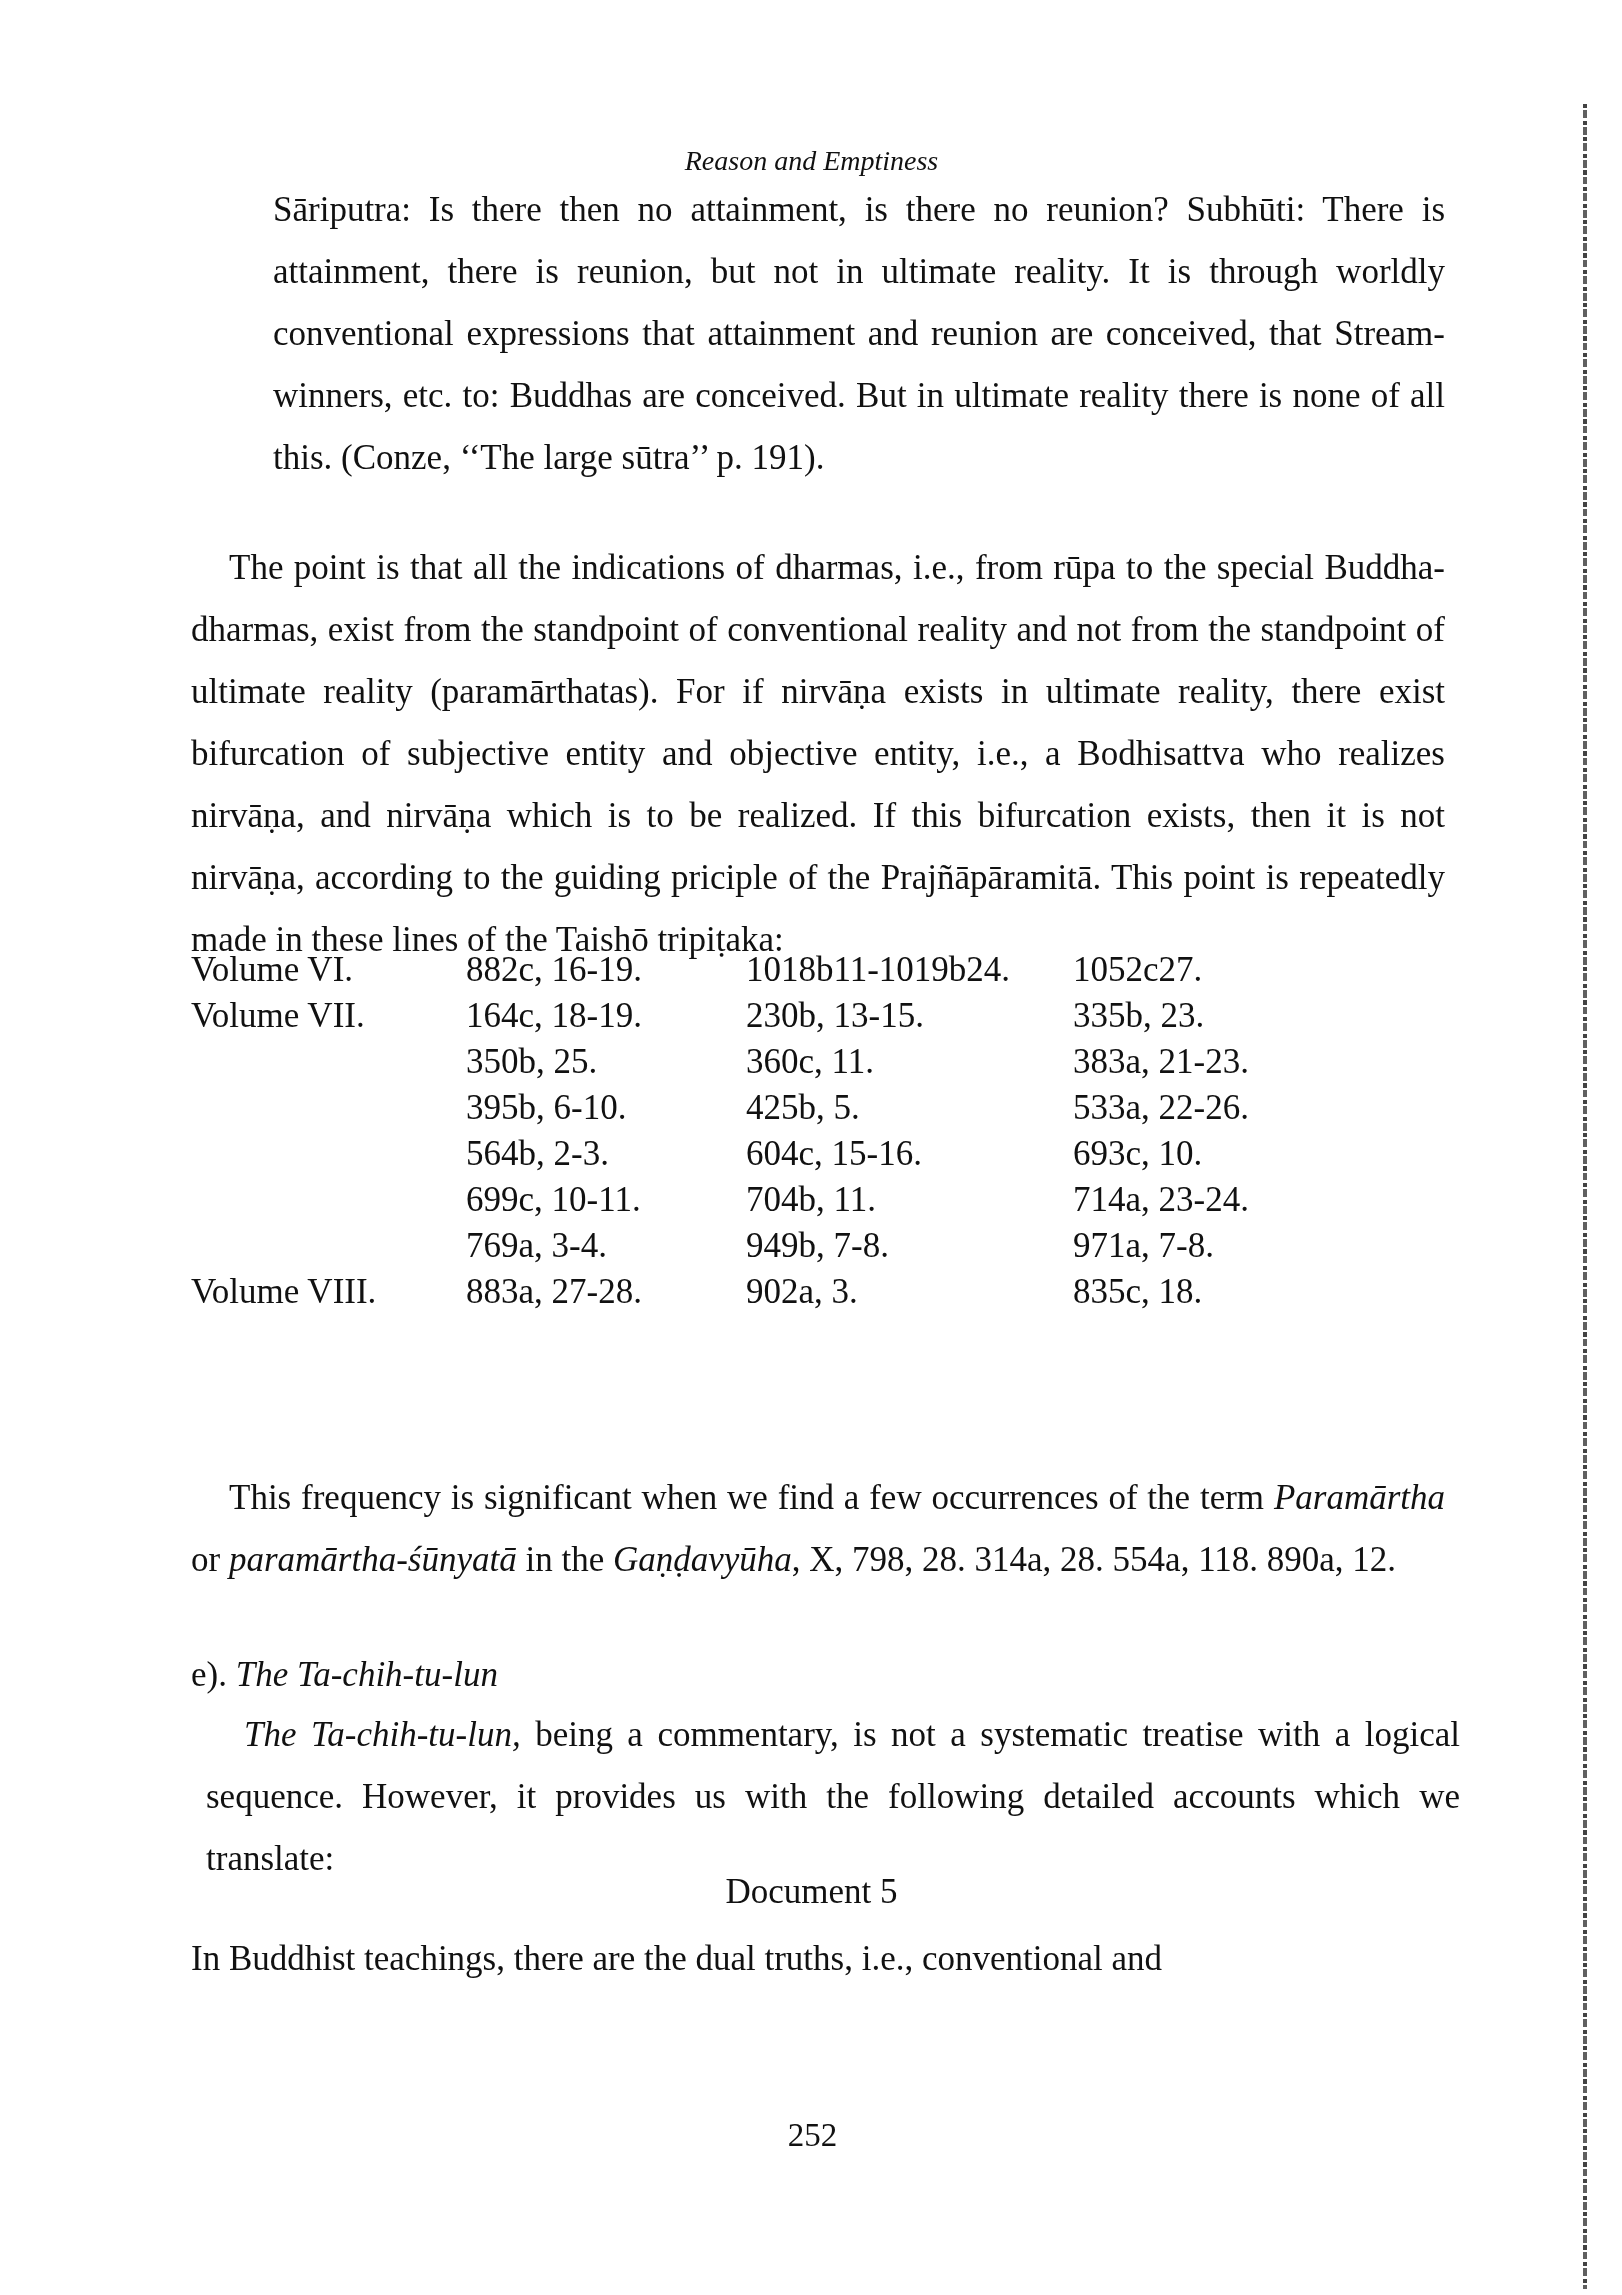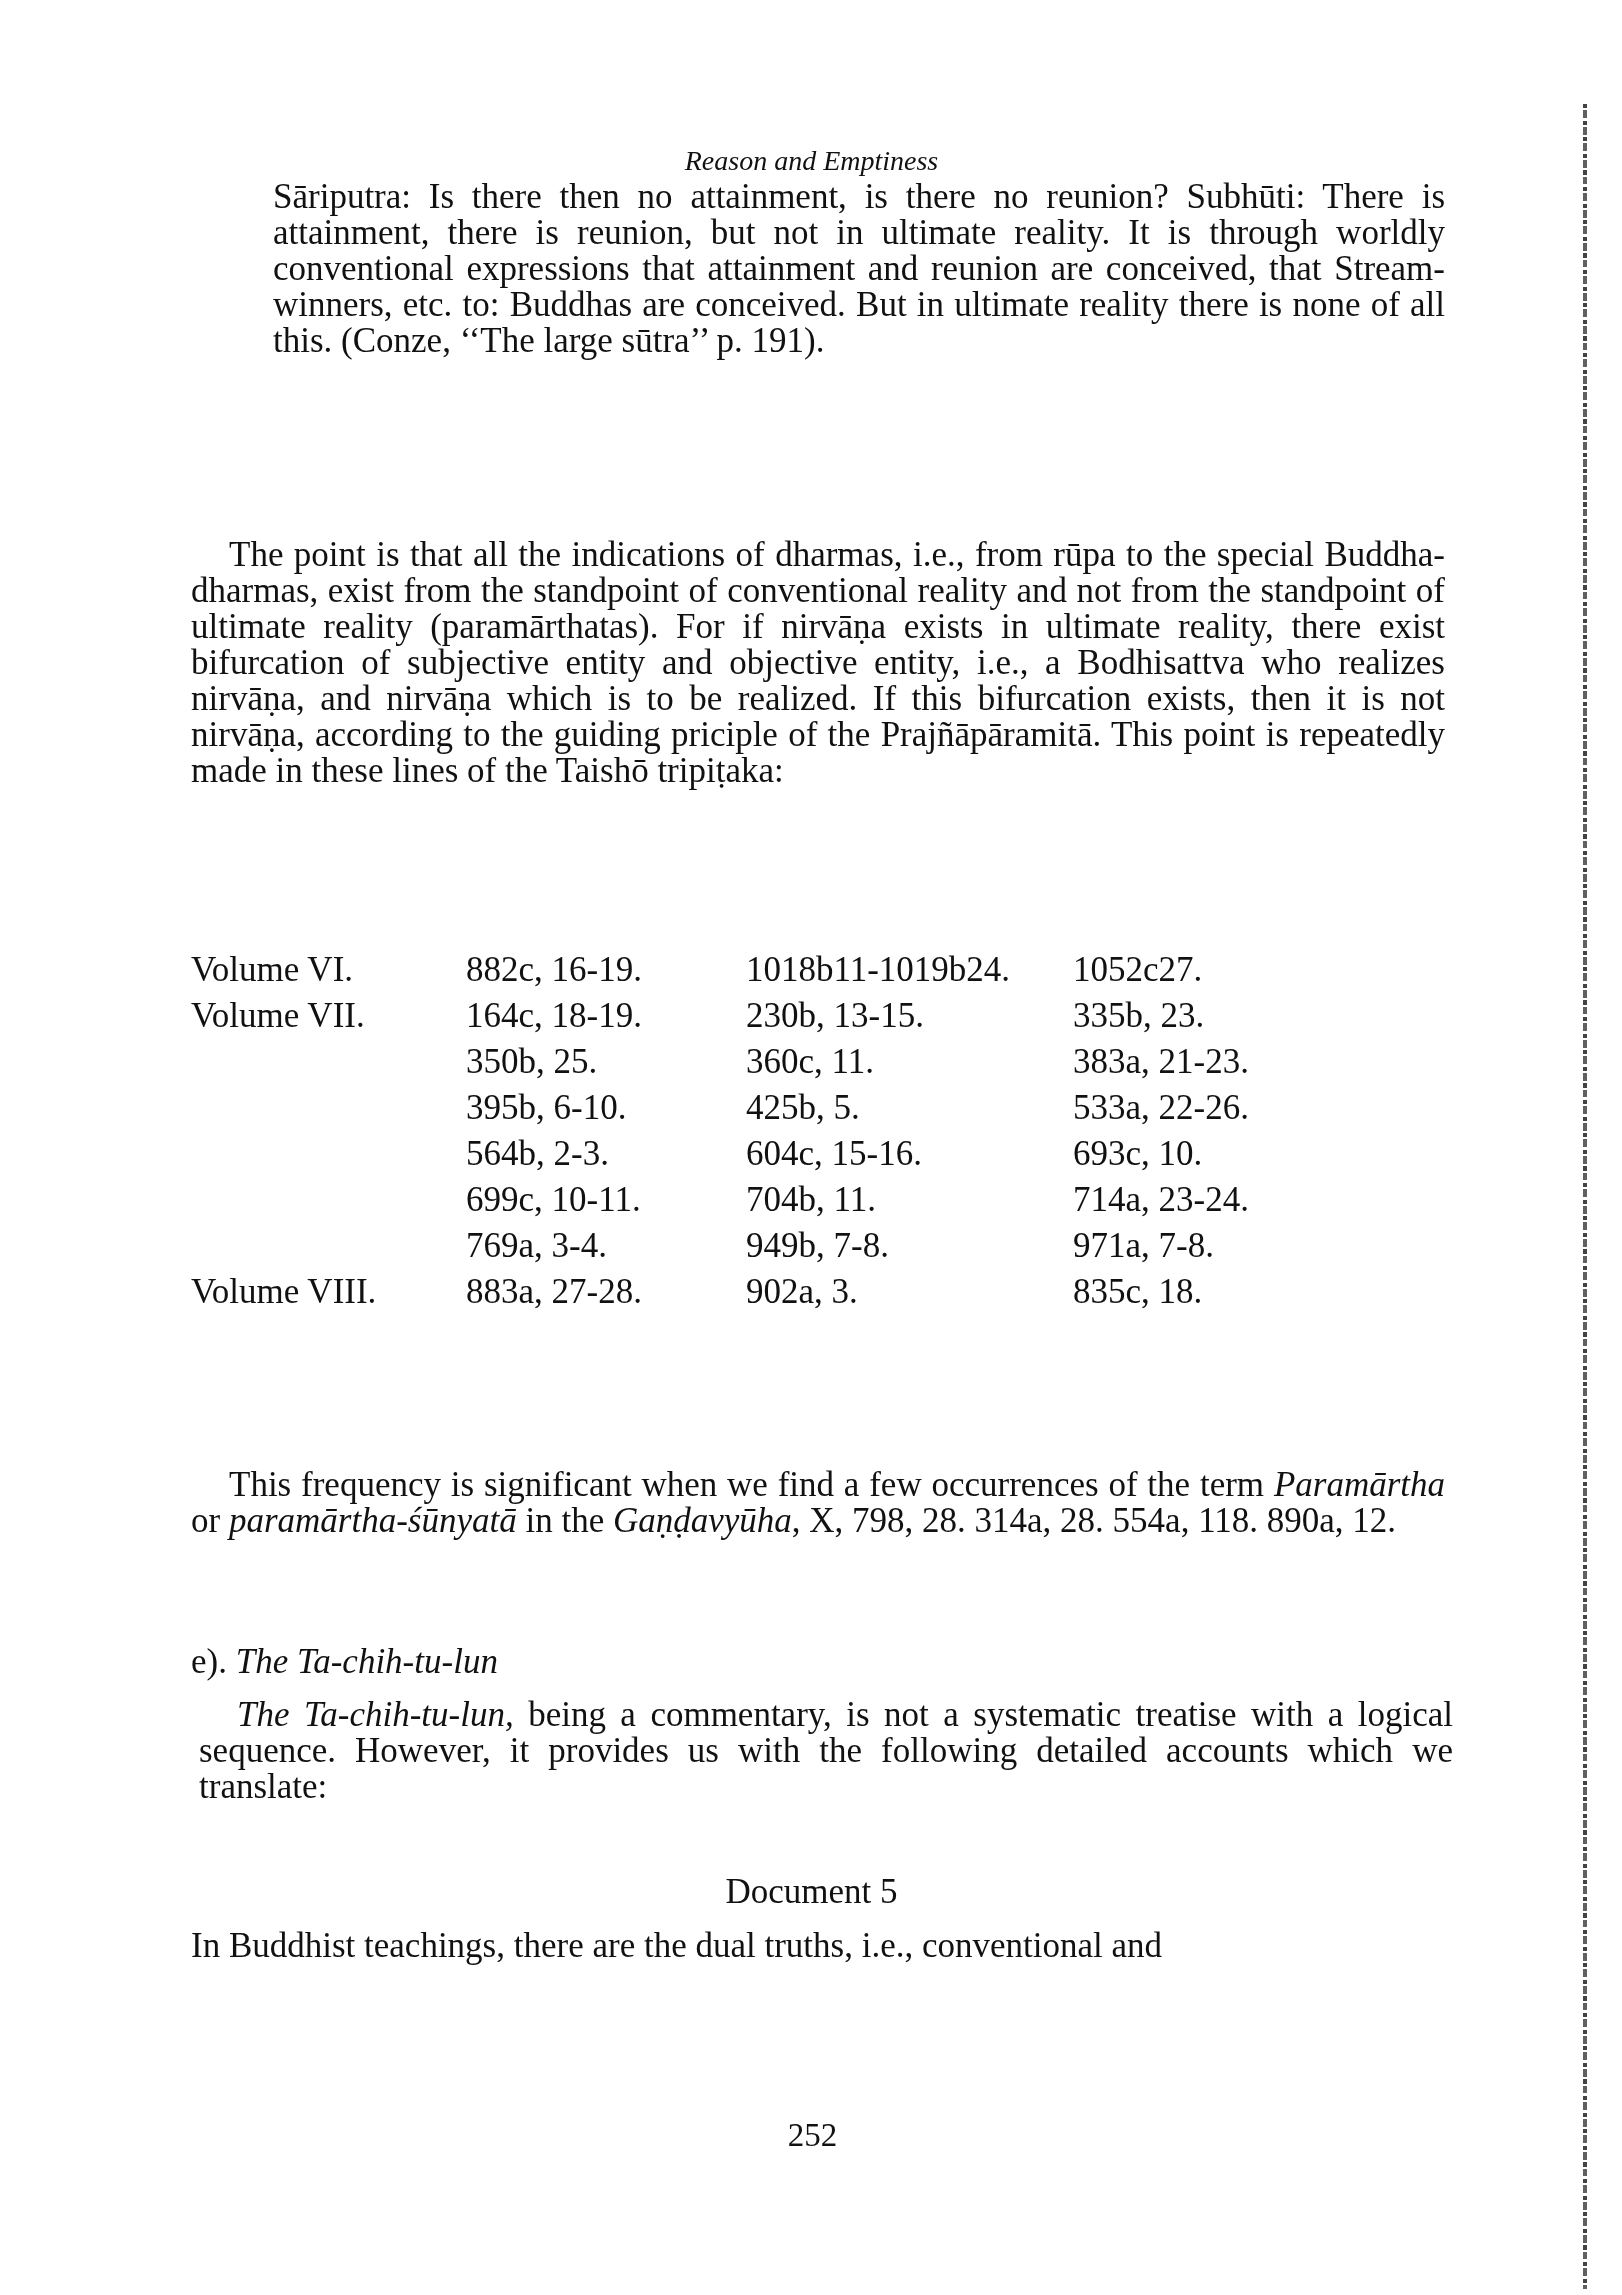--- a/index.html
+++ b/index.html
@@ -10,21 +10,21 @@
     }
     .scan-edge {
       position: absolute; left: 1583px; top: 104px; width: 3.5px; height: 2185px;
       background: repeating-linear-gradient(to bottom, #222 0 4.2px, #fff 4.2px 6.2px, #444 6.2px 14px, #fff 14px 16.6px);
       opacity: 0.85;
     }
     .running-head {
       position: absolute; left: 0; width: 1623px; top: 145px;
       text-align: center; font-style: italic; font-size: 28px;
     }
-    .block { position: absolute; font-size: 35px; line-height: 36px; }
+    .block { position: absolute; font-size: 35px; line-height: 62px; }
     .quote { left: 273px; width: 1172px; top: 179px; text-align: justify; }
     .para { left: 191px; width: 1254px; text-align: justify; }
     .indent { text-indent: 38px; }
     .p1 { top: 537px; }
     .ref-table { position: absolute; left: 191px; top: 947px; font-size: 35px; border-collapse: collapse; }
     .ref-table td { padding: 0; height: 46px; line-height: 46px; vertical-align: top; white-space: nowrap; margin-top: 40px; }
     .c0 { width: 275px; } .c1 { width: 280px; } .c2 { width: 327px; } .c3 { width: 291px; }
     .p2 { top: 1467px; }
     .sec-head { top: 1644px; }
     .p3 { top: 1689px; }
@@ -98,21 +98,21 @@
 </table>
 
 <p class="block para indent p2" style="margin:0">
   <span>This frequency is significant when we find a few occurrences of the term </span><i>Paramārtha</i><span> or </span><i>paramārtha-śūnyatā</i><span> in the </span><i>Gaṇḍavyūha</i><span>, X, 798, 28. 314a, 28. 554a, 118. 890a, 12.</span>
 </p>
 
 <div class="block para sec-head">
   <span>e). </span><i>The Ta-chih-tu-lun</i>
 </div>
 
-<p class="block para indent p3" style="margin:8px">
+<p class="block para indent p3" style="margin:15px">
   <i>The Ta-chih-tu-lun,</i><span> being a commentary, is not a systematic treatise with a logical sequence. However, it provides us with the following detailed accounts which we translate:</span>
 </p>
 
 <div class="doc-title">Document 5</div>
 
 <p class="block para p4" style="margin:0">In Buddhist teachings, there are the dual truths, i.e., conventional and</p>
 
 <div class="page-number">252</div>
 
 

